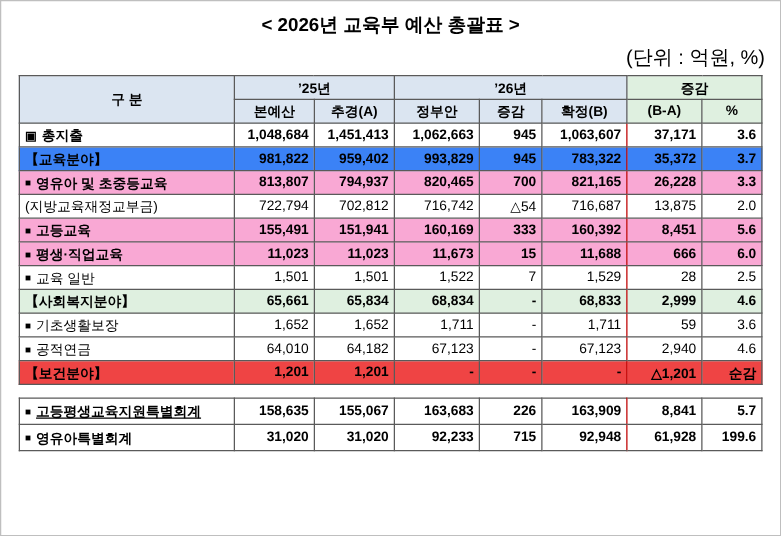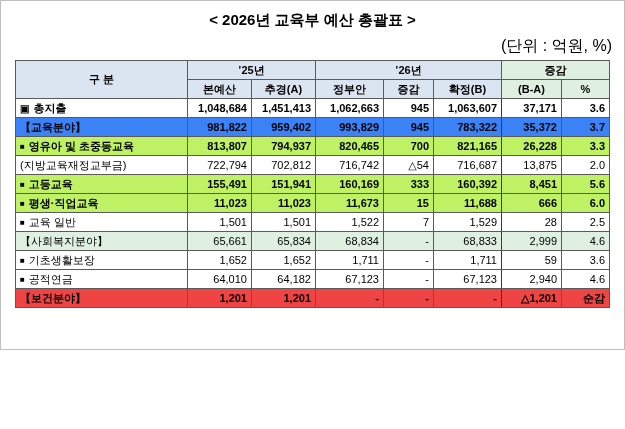--- a/index.html
+++ b/index.html
@@ -10,21 +10,21 @@
     width: 625px;
     height: 429px;
     background: #ffffff;
     font-family: "Liberation Sans", sans-serif;
     color: #000000;
     overflow: hidden;
   }
   .page {
     position: relative;
     width: 625px;
-    height: 350px;
+    height: 429px;
     box-sizing: border-box;
     border: 1px solid #bfbfbf;
   }
   .title {
     text-align: center;
     font-size: 15px;
     font-weight: bold;
     padding-top: 10px;
     letter-spacing: 0px;
   }
@@ -64,23 +64,23 @@
     white-space: nowrap;
   }
   td.num {
     text-align: right;
     padding-right: 5px;
     font-variant-numeric: tabular-nums;
   }
   
   .r-total td { background: #ffffff; font-weight: bold; font-size: 12px; margin-top: 33px; }
   .r-edu td { background: #3b82f6; font-weight: bold; }
-  .r-yellow td { background: #bef264; font-weight: bold; margin-left: 40px; }
+  .r-yellow td { background: #f9a8d4; font-weight: bold; margin-left: 40px; }
   .r-white td { background: #ffffff; }
-  .r-social td { background: #dff0e0; font-weight: normal; }
+  .r-social td { background: #dff0e0; font-weight: bold; }
   .r-health td { background: #ef4444; font-weight: bold; }
   .bullet-sq::before {
     content: "\25A0";
     font-size: 8px;
     margin-right: 4px;
     vertical-align: middle;
   }
   .bullet-dbl::before {
     content: "\25A3";
     font-size: 10px;
@@ -267,16 +267,36 @@
       <col style="width:172px">
       <col style="width:64px">
       <col style="width:64px">
       <col style="width:68px">
       <col style="width:50px">
       <col style="width:68px">
       <col style="width:60px">
       <col style="width:48px">
     </colgroup>
     <tbody id="lower-body">
+        <tr>
+          <td class="label"><span class="bullet-sq"></span><span class="underline-label">고등평생교육지원특별회계</span></td>
+          <td class="num">158,635</td>
+          <td class="num">155,067</td>
+          <td class="num sep-left">163,683</td>
+          <td class="num">226</td>
+          <td class="num sep-right">163,909</td>
+          <td class="num">8,841</td>
+          <td class="num">5.7</td>
+        </tr>
+        <tr>
+          <td class="label"><span class="bullet-sq"></span><span class="">영유아특별회계</span></td>
+          <td class="num">31,020</td>
+          <td class="num">31,020</td>
+          <td class="num sep-left">92,233</td>
+          <td class="num">715</td>
+          <td class="num sep-right">92,948</td>
+          <td class="num">61,928</td>
+          <td class="num">199.6</td>
+        </tr>
       </tbody>
   </table>
 
 </div>
 
 </body></html>

